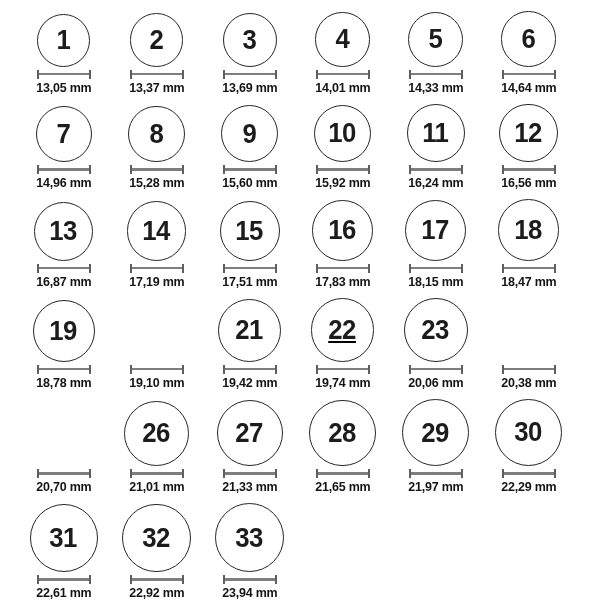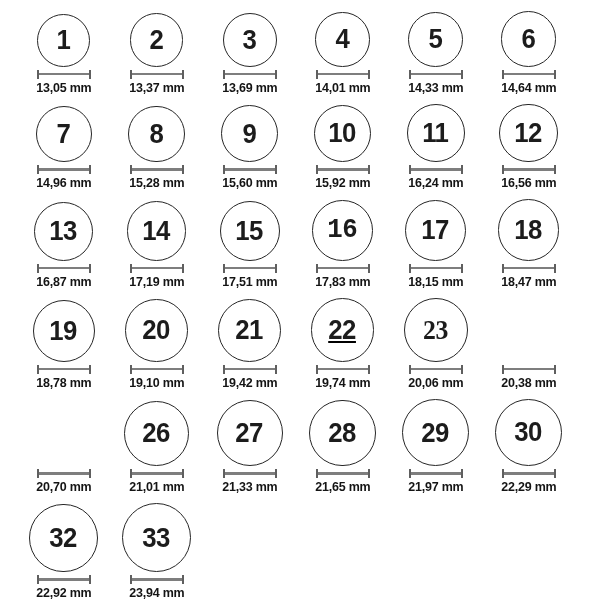--- a/index.html
+++ b/index.html
@@ -242,21 +242,21 @@
       <span class="num">15</span>
     </div>
     <div class="measure">
       <span class="tick"></span>
       <span class="bar"></span>
       <span class="tick"></span>
     </div>
     <div class="label">17,51 mm</div>
   </div>
       <div class="cell">
-    <div class="circle" style="width: 60.5px; height: 60.5px; font-family: Liberation Mono, monospace;">
+    <div class="circle" style="width: 60.5px; height: 60.5px;">
       <span class="num">16</span>
     </div>
     <div class="measure">
       <span class="tick"></span>
       <span class="bar"></span>
       <span class="tick"></span>
     </div>
     <div class="label">17,83 mm</div>
   </div>
       <div class="cell">
@@ -288,23 +288,20 @@
       <span class="num">19</span>
     </div>
     <div class="measure">
       <span class="tick"></span>
       <span class="bar"></span>
       <span class="tick"></span>
     </div>
     <div class="label">18,78 mm</div>
   </div>
       <div class="cell">
-    <div class="circle" style="width: 62.5px; height: 62.5px;">
-      <span class="num">20</span>
-    </div>
     <div class="measure">
       <span class="tick"></span>
       <span class="bar"></span>
       <span class="tick"></span>
     </div>
     <div class="label">19,10 mm</div>
   </div>
       <div class="cell">
     <div class="circle" style="width: 63px; height: 63px; align-items: center;">
       <span class="num">21</span>
@@ -321,21 +318,21 @@
       <span class="num">22</span>
     </div>
     <div class="measure">
       <span class="tick"></span>
       <span class="bar"></span>
       <span class="tick"></span>
     </div>
     <div class="label">19,74 mm</div>
   </div>
       <div class="cell">
-    <div class="circle" style="width: 64px; height: 64px; font-family: Liberation Serif, serif;">
+    <div class="circle" style="width: 64px; height: 64px;">
       <span class="num">23</span>
     </div>
     <div class="measure">
       <span class="tick"></span>
       <span class="bar"></span>
       <span class="tick"></span>
     </div>
     <div class="label">20,06 mm</div>
   </div>
       <div class="cell">
@@ -407,20 +404,31 @@
     <div class="measure">
       <span class="tick"></span>
       <span class="bar"></span>
       <span class="tick"></span>
     </div>
     <div class="label">22,29 mm</div>
   </div>
     </div>
     <div class="row">
       <div class="cell">
+    <div class="circle" style="width: 68px; height: 68px;">
+      <span class="num">31</span>
+    </div>
+    <div class="measure">
+      <span class="tick"></span>
+      <span class="bar"></span>
+      <span class="tick"></span>
+    </div>
+    <div class="label">22,61 mm</div>
+  </div>
+      <div class="cell">
     <div class="circle" style="width: 68.5px; height: 68.5px; text-align: center;">
       <span class="num">32</span>
     </div>
     <div class="measure">
       <span class="tick"></span>
       <span class="bar"></span>
       <span class="tick"></span>
     </div>
     <div class="label">22,92 mm</div>
   </div>

